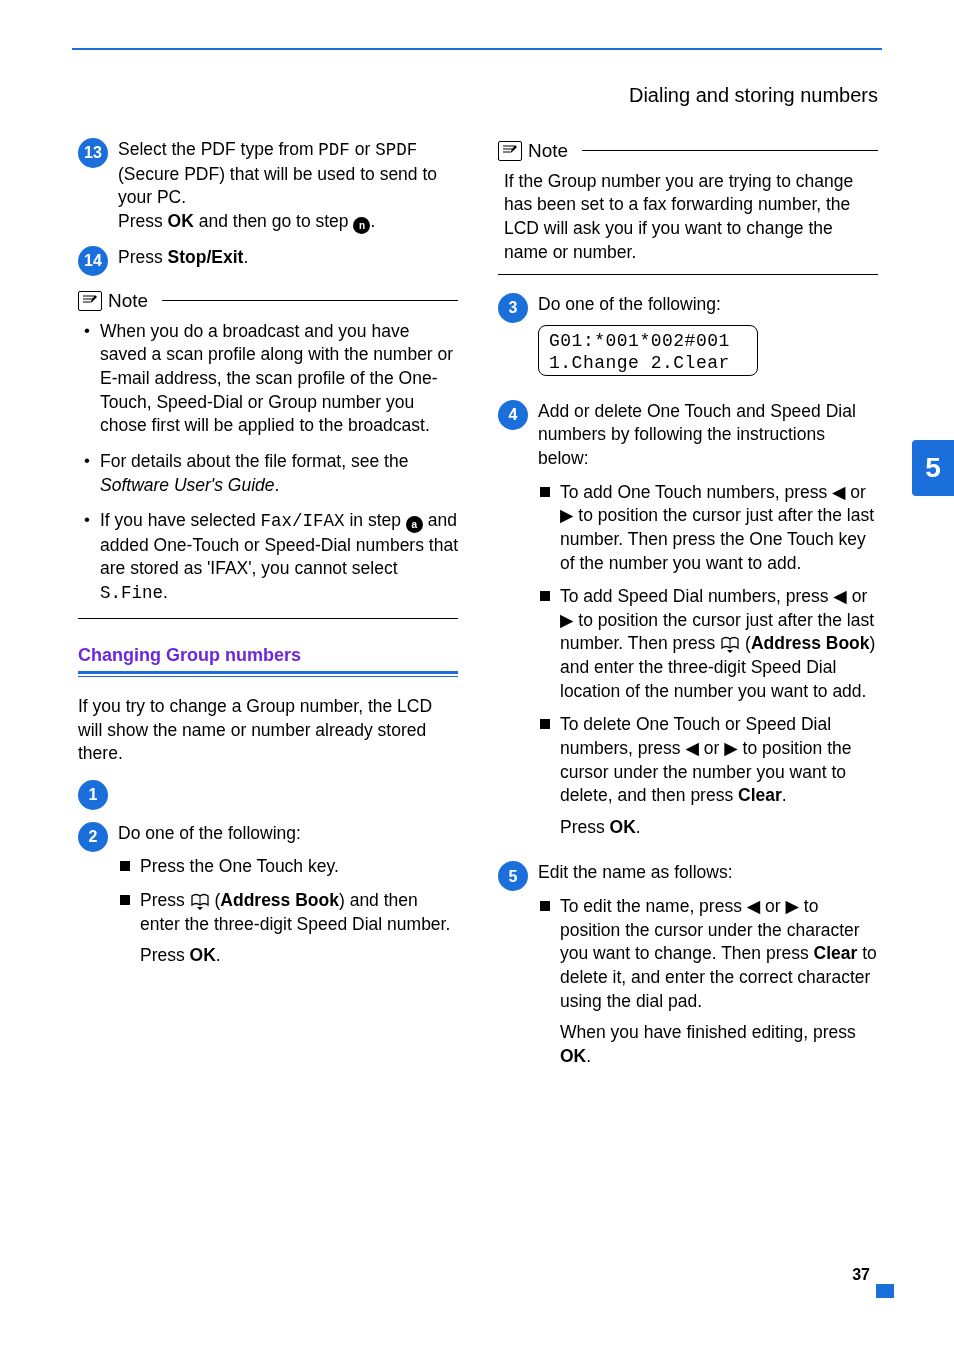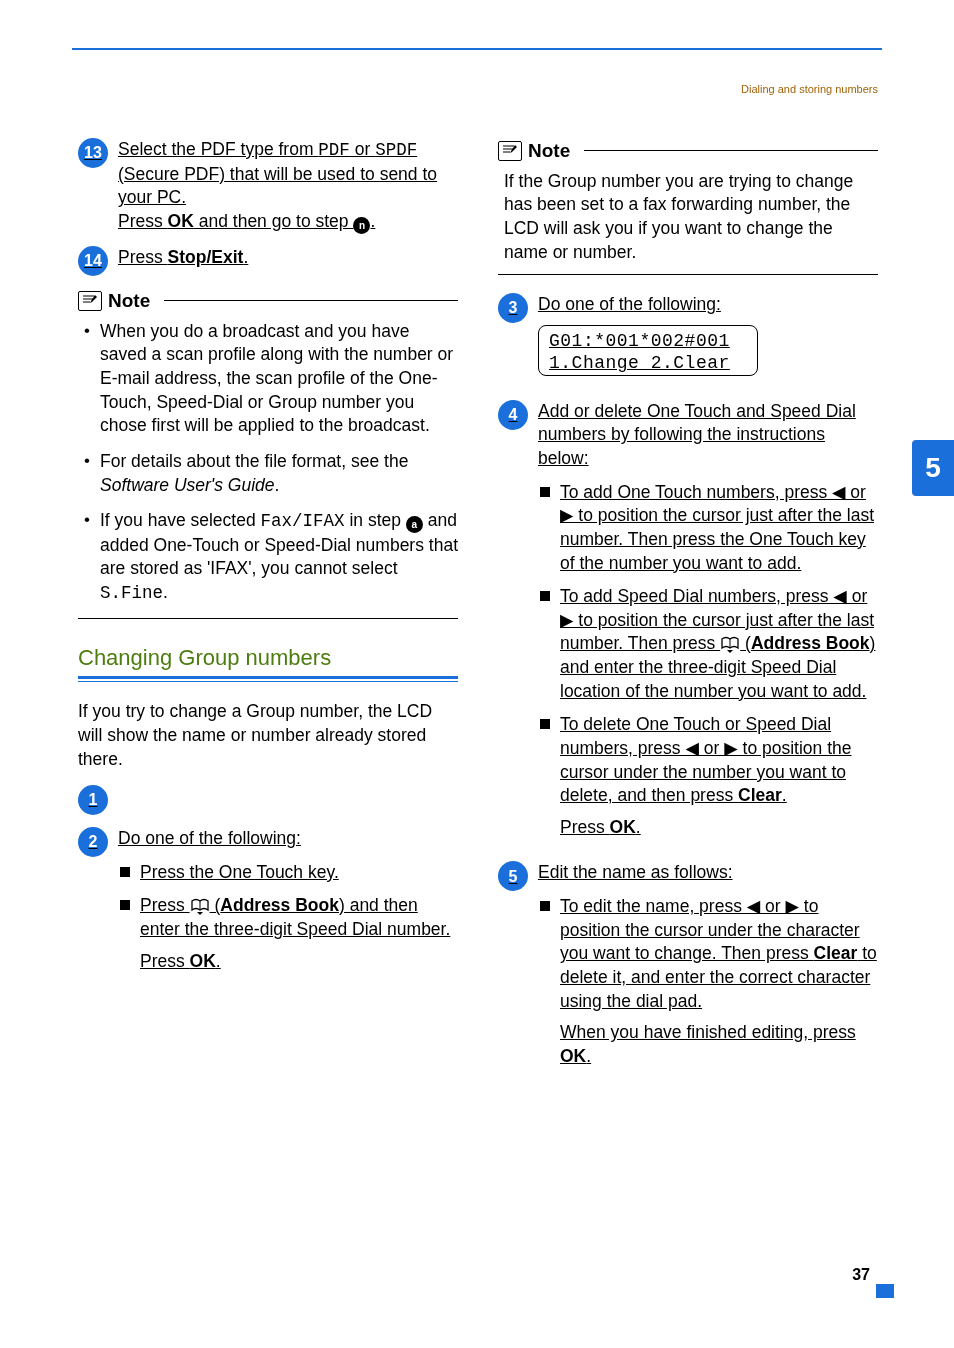--- a/index.html
+++ b/index.html
@@ -11,64 +11,64 @@
     background: #fff;
     position: relative;
     line-height: 1.35;
   }
   .top-rule {
     position: absolute; left: 72px; right: 72px; top: 48px;
     border-top: 2px solid #1A6FDB;
   }
   .header-text {
     position: absolute; right: 76px; top: 82px;
-    font-size: 11px; color: #a16207;
+    font-size: 20px; color: #000000;
   }
   .col { position: absolute; width: 380px; }
   .col-left { left: 78px; top: 138px; }
   .col-right { left: 498px; top: 138px; }
   .numcircle {
     display: inline-flex; align-items: center; justify-content: center;
     width: 26px; height: 26px; border-radius: 50%;
     background: #1A6FDB; color: #fff; font-size: 14px; font-weight: bold;
     flex-shrink: 0;
   }
   .numcircle.large { width: 30px; height: 30px; font-size: 16px; }
   .black-circle {
     display: inline-flex; align-items: center; justify-content: center;
     width: 17px; height: 17px; border-radius: 50%;
     background: #000; color: #fff; font-size: 10px; font-weight: bold;
     vertical-align: -2px;
   }
-  .step { display: flex; gap: 10px; margin-bottom: 12px; text-decoration: underline; }
+  .step { display: flex; gap: 10px; margin-bottom: 12px; }
   .step-body { flex: 1; }
   .mono { font-family: "Courier New", monospace; font-size: 17.5px; }
   .note-block { margin-top: 8px; margin-bottom: 10px; }
   .note-head { display: flex; align-items: center; gap: 6px; }
   .note-icon {
     width: 24px; height: 20px; border: 1.5px solid #000; border-radius: 2px;
     display: inline-flex; align-items: center; justify-content: center;
     font-size: 11px; position: relative;
   }
   .note-icon svg { width: 20px; height: 16px; }
-  .note-title { font-size: 19px; font-weight: bold; margin-right: 8px; }
+  .note-title { font-size: 19px; font-weight: normal; margin-right: 8px; }
   .note-rule { flex: 1; border-top: 1.5px solid #000; height: 0; }
   .note-body { padding: 6px 0 0 6px; }
   .ul-dot { list-style: none; padding-left: 0; }
   .ul-dot > li { position: relative; padding-left: 16px; margin-bottom: 12px; }
   .ul-dot > li::before { content: "•"; position: absolute; left: 0; top: 0; font-size: 17px; }
   .ul-sq { list-style: none; padding-left: 0; }
   .ul-sq > li { position: relative; padding-left: 22px; margin-bottom: 10px; }
   .ul-sq > li::before {
     content: ""; position: absolute; left: 2px; top: 6px;
     width: 10px; height: 10px; background: #000;
   }
   .hr-note { border: none; border-top: 1.5px solid #000; margin: 10px 0 18px 0; }
   .italic { font-style: italic; }
-  .h2-sec { font-size: 22px; font-weight: normal; color: #4d7c0f; margin-top: 24px; margin-bottom: 4px; }
+  .h2-sec { font-size: 18px; font-weight: bold; color: #6d28d9; margin-top: 24px; margin-bottom: 4px; }
   .h2-rule-outer { border-top: 3px solid #1A6FDB; margin-bottom: 2px; }
   .h2-rule-inner { border-top: 1.5px solid #1A6FDB; margin-bottom: 18px; }
   .lcd {
     border: 1.5px solid #000; border-radius: 8px;
     padding: 4px 10px 0 10px; margin: 8px 0 12px 0;
     font-family: "Andale Mono","Courier New",monospace;
     font-size: 18px; line-height: 1.25; letter-spacing: 0.5px;
     width: 220px; white-space: pre;
   }
   .arrow { font-family: Arial; }

